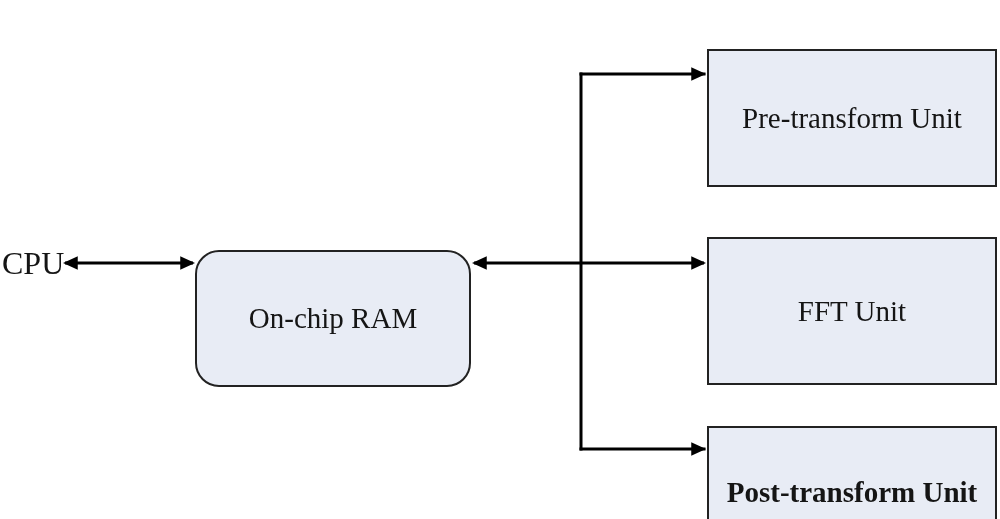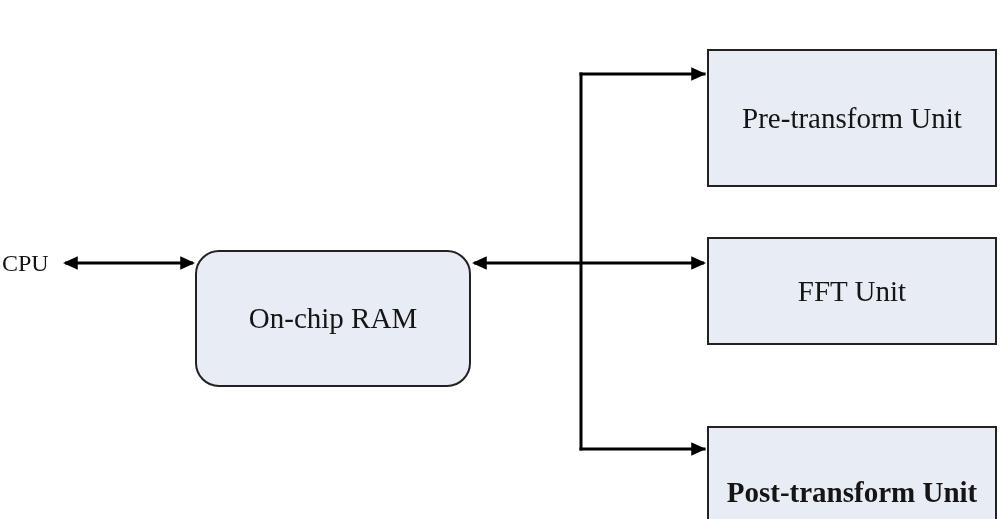--- a/index.html
+++ b/index.html
@@ -38,30 +38,30 @@
     display: flex;
     align-items: center;
     justify-content: center;
     font-size: 29px;
     line-height: 1;
     white-space: nowrap;
     margin-top: 44px;
   }
   .box-ram  { left: 195px; top: 206px; width: 276px; height: 137px; border-radius: 24px; }
   .box-pre  { left: 707px; top: 5px;   width: 290px; height: 138px; }
-  .box-fft  { left: 707px; top: 193px; width: 290px; height: 108px; }
+  .box-fft  { left: 707px; top: 193px; width: 290px; height: 148px; }
   .box-post { left: 707px; top: 382px; width: 290px; height: 133px; font-weight: bold; }
   .cpu-label {
     position: absolute;
     left: 2px;
     top: 248px;
     height: 30px;
     display: flex;
     align-items: center;
-    font-size: 24px;
+    font-size: 32px;
     line-height: 1;
     white-space: nowrap;
     justify-content: flex-end;
   }
 </style>
 </head>
 <body>
 
 <div class="canvas">
 

